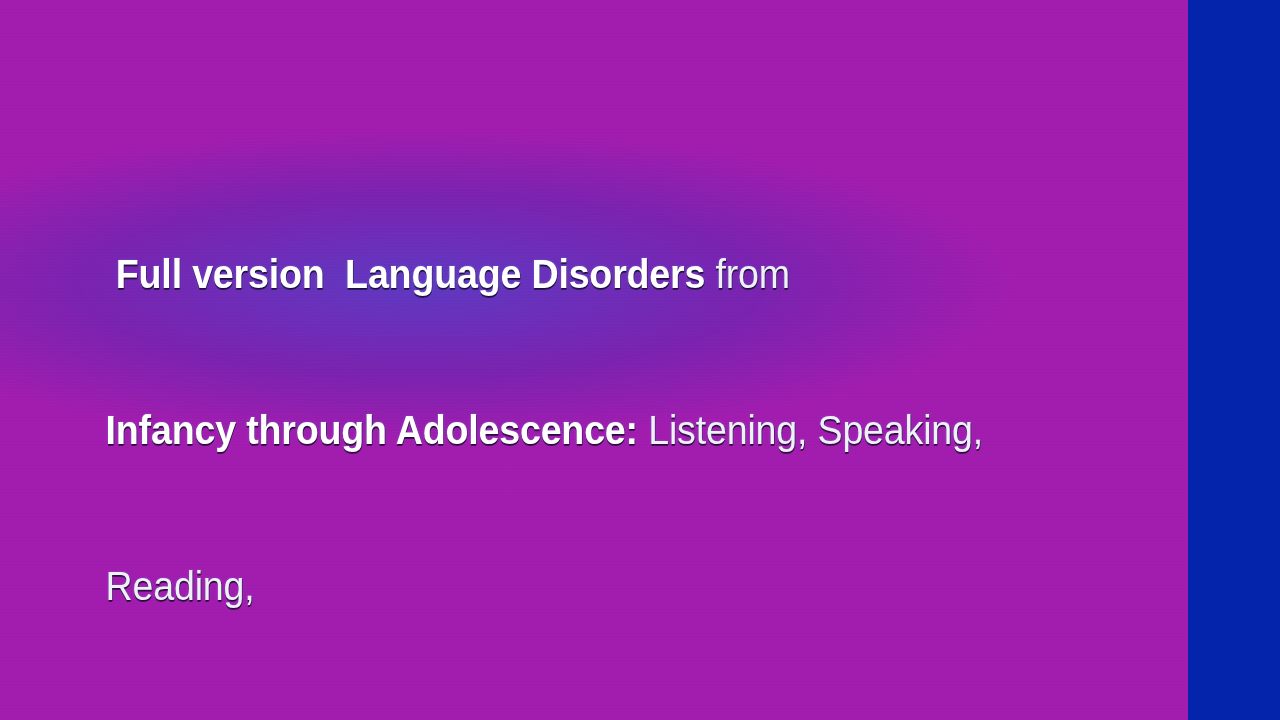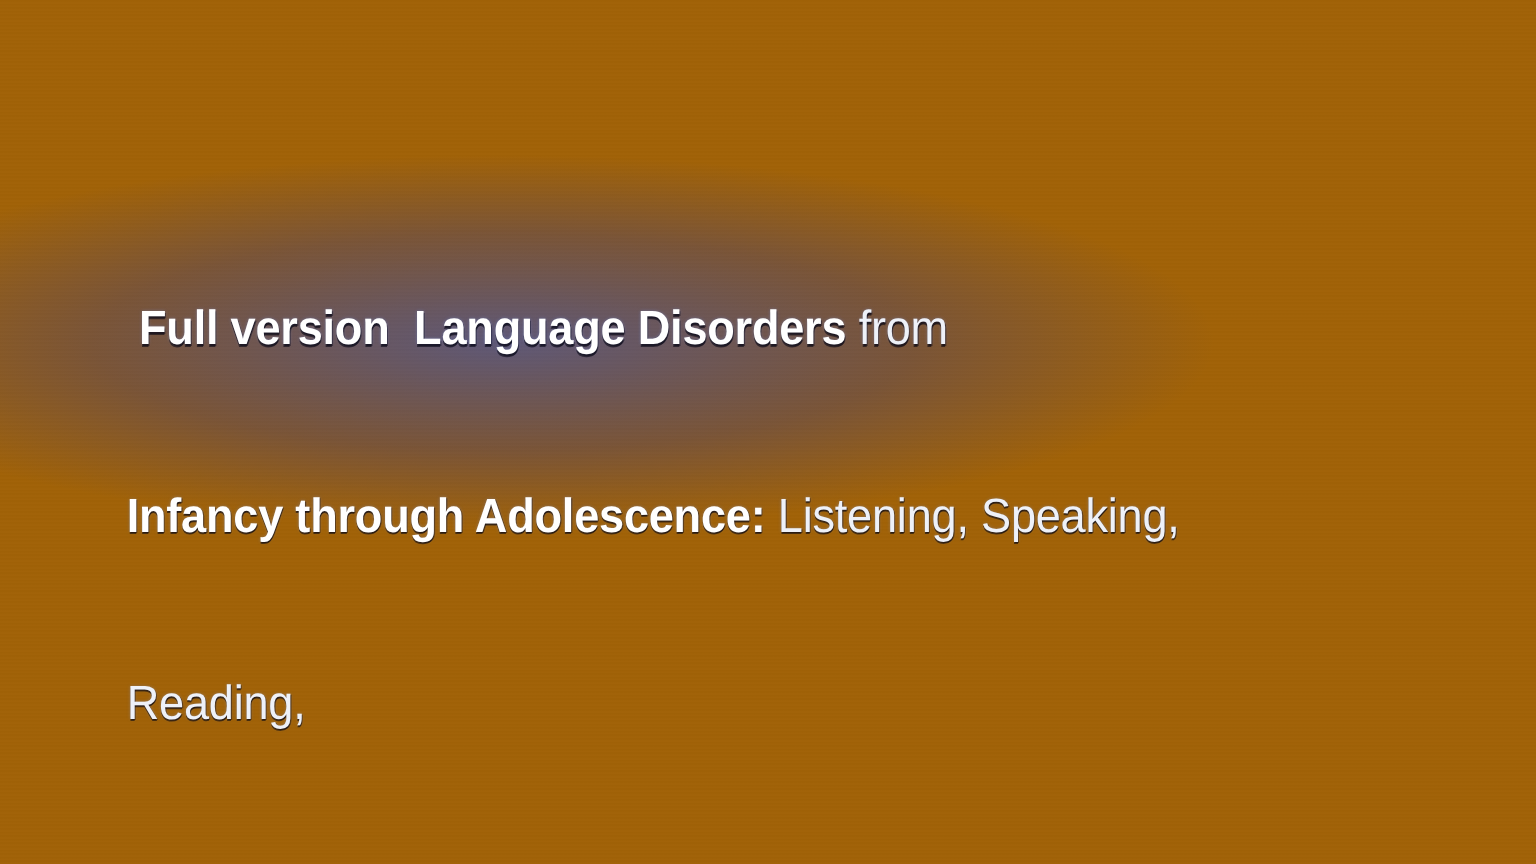--- a/index.html
+++ b/index.html
@@ -11,23 +11,23 @@
     overflow: hidden;
   }
 
   body {
     font-family: "Liberation Sans", "DejaVu Sans", sans-serif;
     background: #0524ac;
   }
 
   #stage {
     position: relative;
-    width: 1280px;
+    width: 1188px;
     height: 720px;
-    background: #a16207;
+    background: #a21caf;
     overflow: hidden;
   }
 
   
   #bg-halo {
     position: absolute;
     left: 0;
     top: 120px;
     width: 1280px;
     height: 340px;

